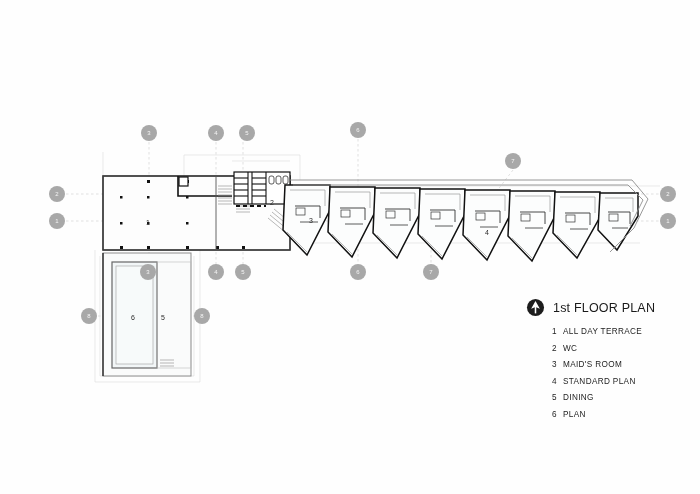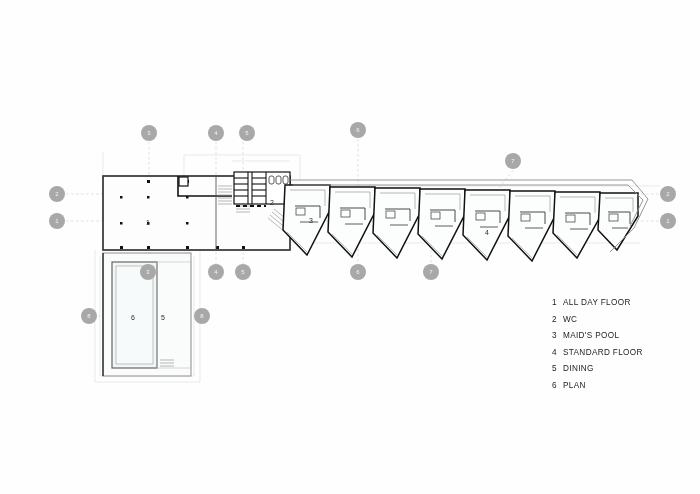--- a/index.html
+++ b/index.html
@@ -369,36 +369,44 @@
       <g>
           <circle cx="149" cy="272" r="8" fill="#a8a8a8" opacity="0"></circle>
         </g>
       <g>
           <circle cx="145" cy="272" r="8" fill="#a8a8a8" opacity="0"></circle>
         </g>
     </g>
   </svg>
 
   <div class="legend">
+    <div class="legend-title-row">
+      <svg class="north-icon" viewBox="0 0 20 20">
+        <circle cx="10" cy="10" r="9" fill="#1d1d1d"></circle>
+        <path d="M10 3.2 L14.6 11.2 L10 9.4 L5.4 11.2 Z" fill="#ffffff"></path>
+        <path d="M10 9.4 L10 16.2" stroke="#ffffff" stroke-width="1.6"></path>
+      </svg>
+      <div class="legend-title">1st FLOOR PLAN</div>
+    </div>
     <ul class="legend-list">
       <li class="legend-item">
         <span class="legend-num">1</span>
-        <span class="legend-label">ALL DAY FLOOR</span>
+        <span class="legend-label">ALL DAY TERRACE</span>
       </li>
       <li class="legend-item">
         <span class="legend-num">2</span>
         <span class="legend-label">WC</span>
       </li>
       <li class="legend-item">
         <span class="legend-num">3</span>
-        <span class="legend-label">MAID'S POOL</span>
+        <span class="legend-label">MAID'S ROOM</span>
       </li>
       <li class="legend-item">
         <span class="legend-num">4</span>
-        <span class="legend-label">STANDARD FLOOR</span>
+        <span class="legend-label">STANDARD PLAN</span>
       </li>
       <li class="legend-item">
         <span class="legend-num">5</span>
         <span class="legend-label">DINING</span>
       </li>
       <li class="legend-item">
         <span class="legend-num">6</span>
         <span class="legend-label">PLAN</span>
       </li>
     </ul>

